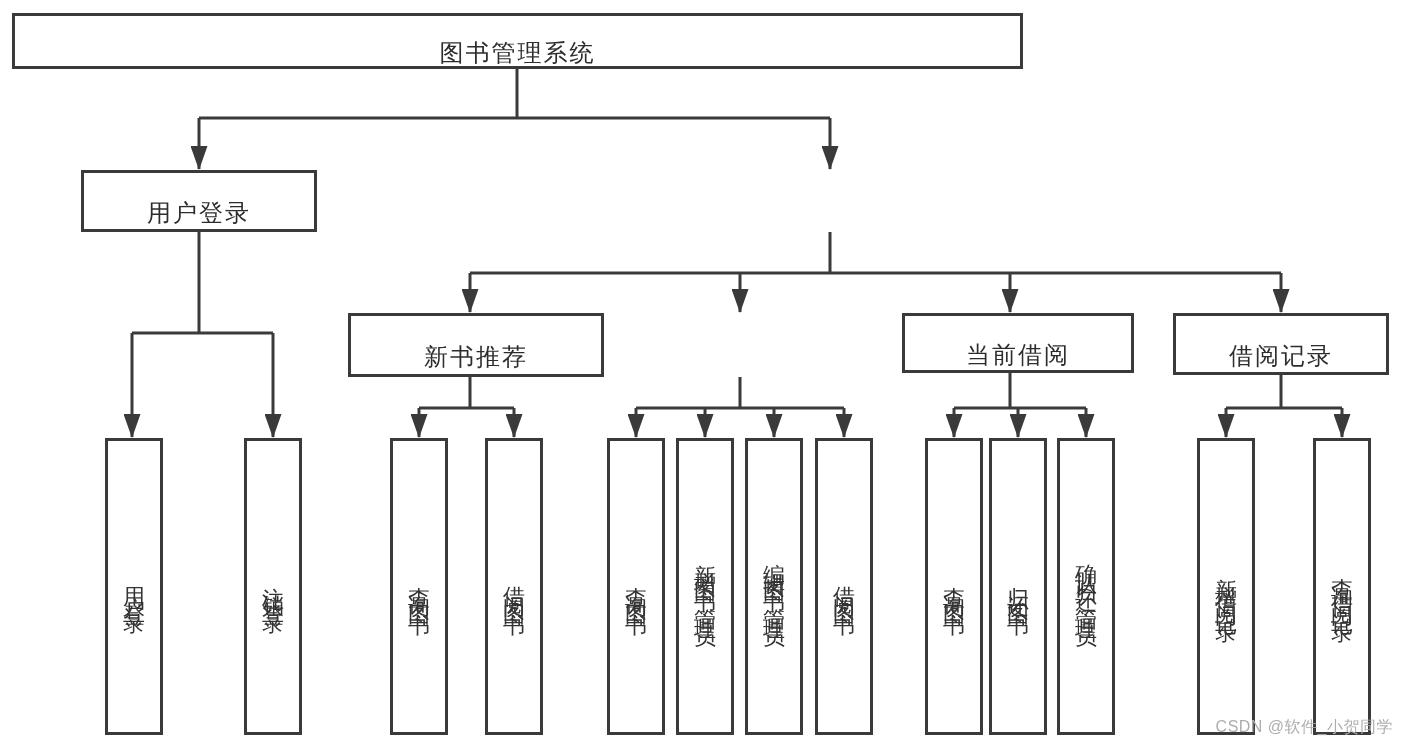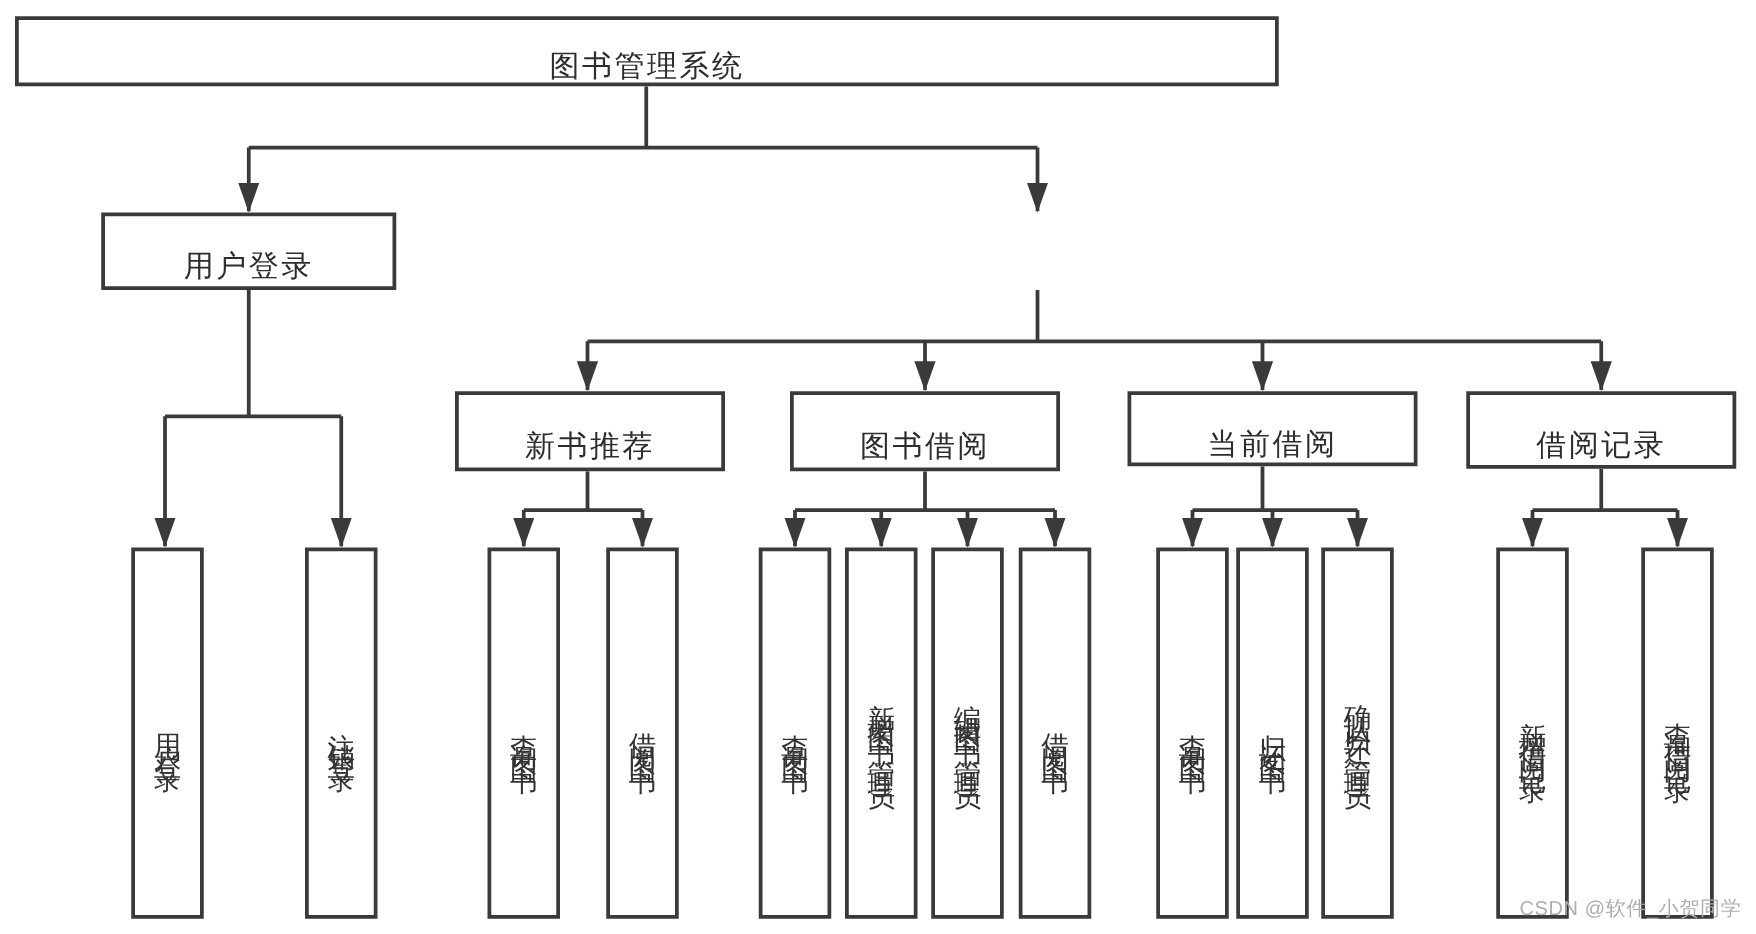--- a/index.html
+++ b/index.html
@@ -102,25 +102,22 @@
   </svg>
 
   <div class="box" style="left:12px; top:13px; width:1011px; height:56px">
     <span class="hlbl">图书管理系统</span>
   </div>
 
   <div class="box" style="left:81px; top:170px; width:236px; height:62px">
     <span class="hlbl">用户登录</span>
   </div>
 
-  <div class="box" style="left:364px; top:313px; width:216px; height:64px">
+  <div class="box" style="left:348px; top:313px; width:256px; height:64px">
     <span class="hlbl">新书推荐</span>
-  </div>
-  <div class="box" style="left:632px; top:313px; width:216px; height:64px">
-    <span class="hlbl">图书借阅</span>
   </div>
   <div class="box" style="left:902px; top:313px; width:232px; height:60px">
     <span class="hlbl">当前借阅</span>
   </div>
   <div class="box" style="left:1173px; top:313px; width:216px; height:62px">
     <span class="hlbl">借阅记录</span>
   </div>
 
   <div class="box vbox" style="left:105px">
     <span class="vlbl">用户登录</span>

